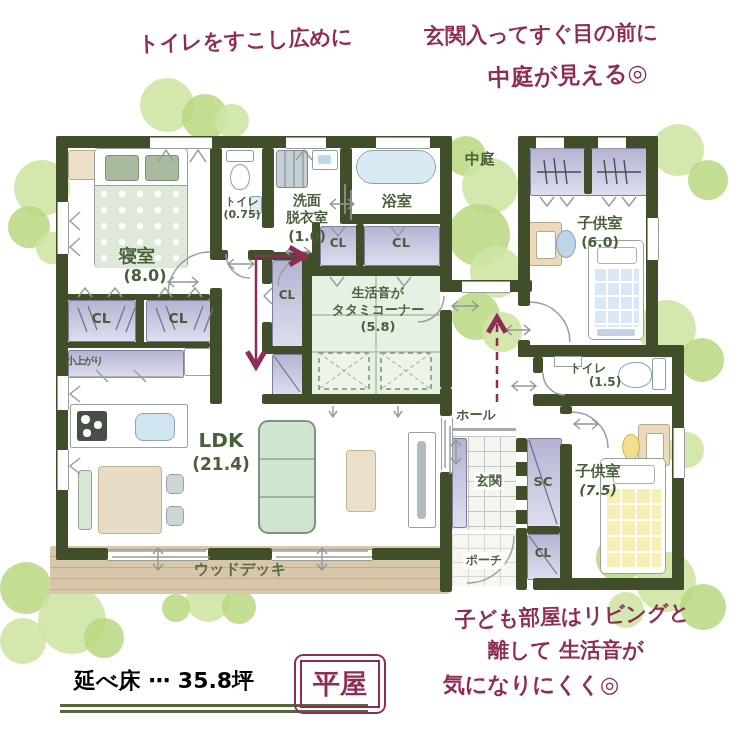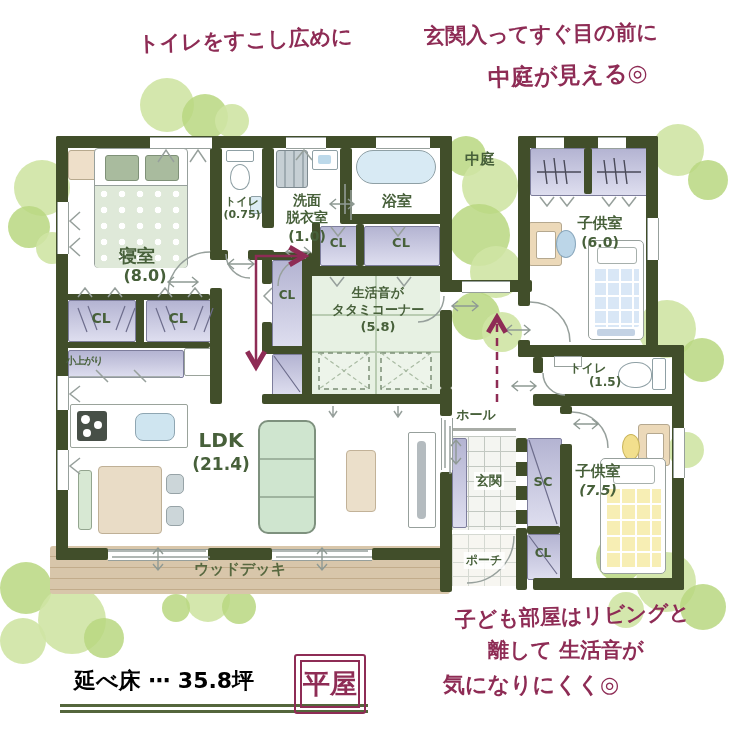--- a/index.html
+++ b/index.html
@@ -296,18 +296,18 @@
   <div class="note" style="left:138px;top:26px;font-size:21px;transform:rotate(-2deg);">トイレをすこし広めに</div>
   <div class="note" style="left:424px;top:20px;font-size:21px;transform:rotate(-1deg);">玄関入ってすぐ目の前に</div>
   <div class="note" style="left:488px;top:60px;font-size:23px;transform:rotate(-2deg);">中庭が見える◎</div>
   <div class="note" style="left:455px;top:602px;font-size:21px;transform:rotate(-2deg);">子ども部屋はリビングと</div>
   <div class="note" style="left:443px;top:670px;font-size:22px;">気になりにくく◎</div>
   <div class="note" style="left:488px;top:636px;font-size:21px;">離して 生活音が</div>
 
   <div class="note" style="left:74px;top:666px;font-size:22px;color:#000000;">延べ床 ⋯ 35.8坪</div>
   <div class="fill" style="left:60px;top:704px;width:308px;height:2.5px;background:#54663c;z-index:6;"></div>
   <div class="fill" style="left:60px;top:710px;width:308px;height:2.5px;background:#54663c;z-index:6;"></div>
-  <div class="furn" style="left:294px;top:654px;width:72px;height:60px;border:2.5px solid #8e2c55;border-radius:3px;z-index:7;">
+  <div class="furn" style="left:294px;top:654px;width:92px;height:60px;border:2.5px solid #8e2c55;border-radius:9px;z-index:7;">
     <div class="abs" style="left:4px;top:4px;right:4px;bottom:4px;border:2px solid #8e2c55;"></div>
     <div class="abs note" style="left:0;top:0;width:100%;height:100%;display:flex;align-items:center;justify-content:center;font-size:27px;">平屋</div>
   </div>
 
 </div>
 
 </body></html>

